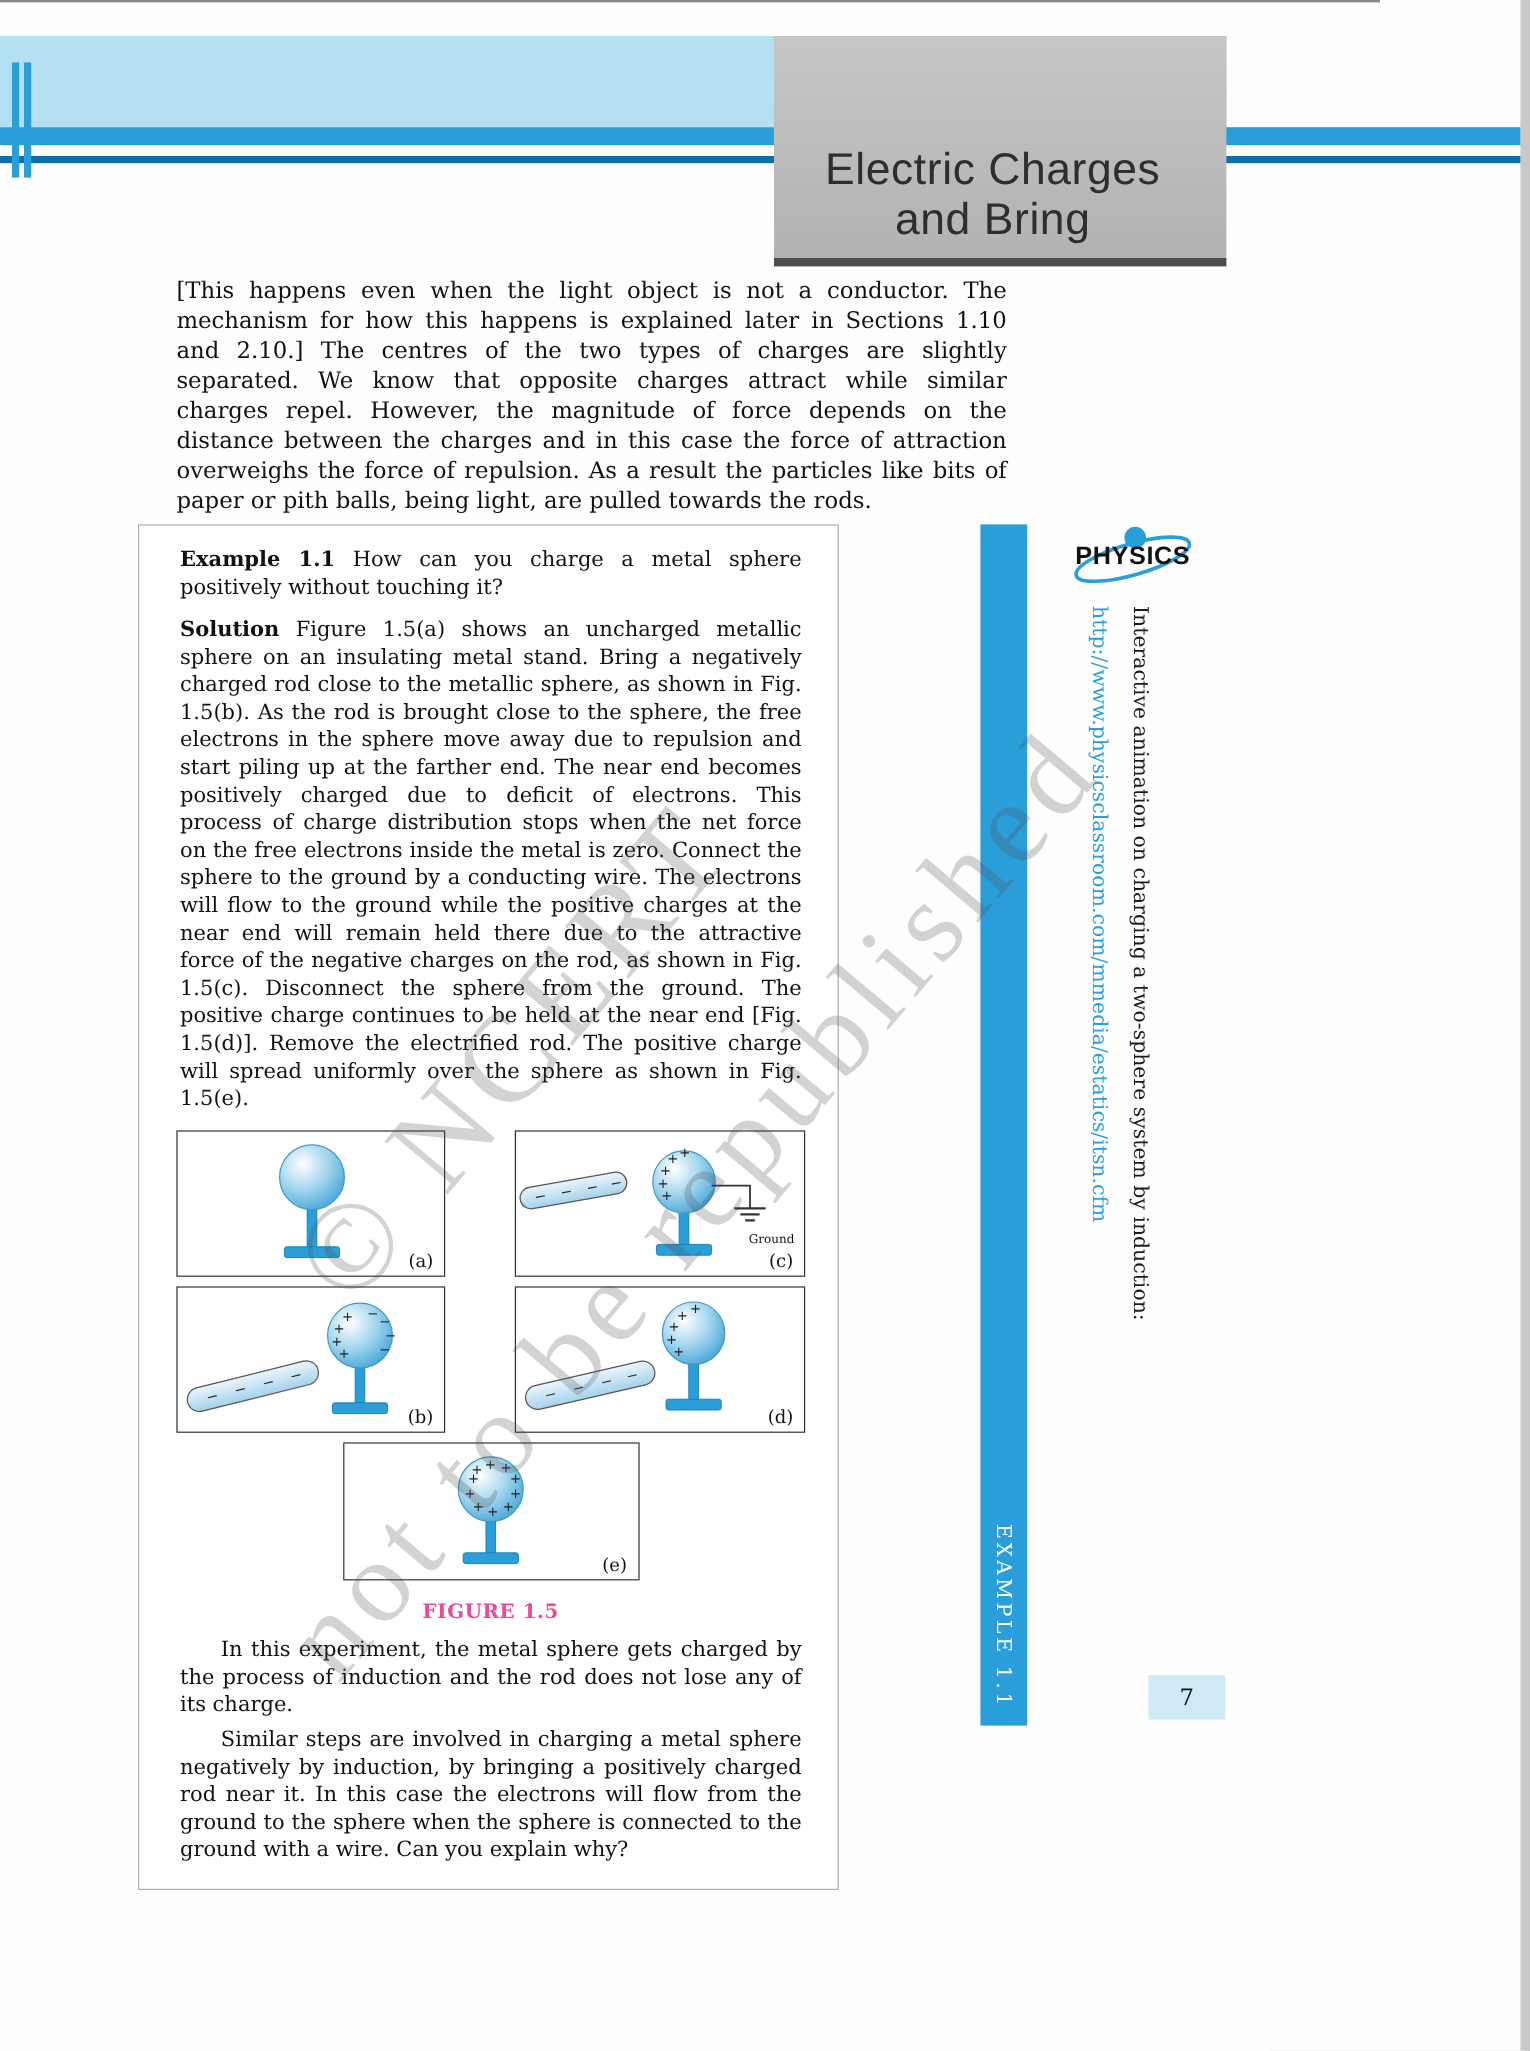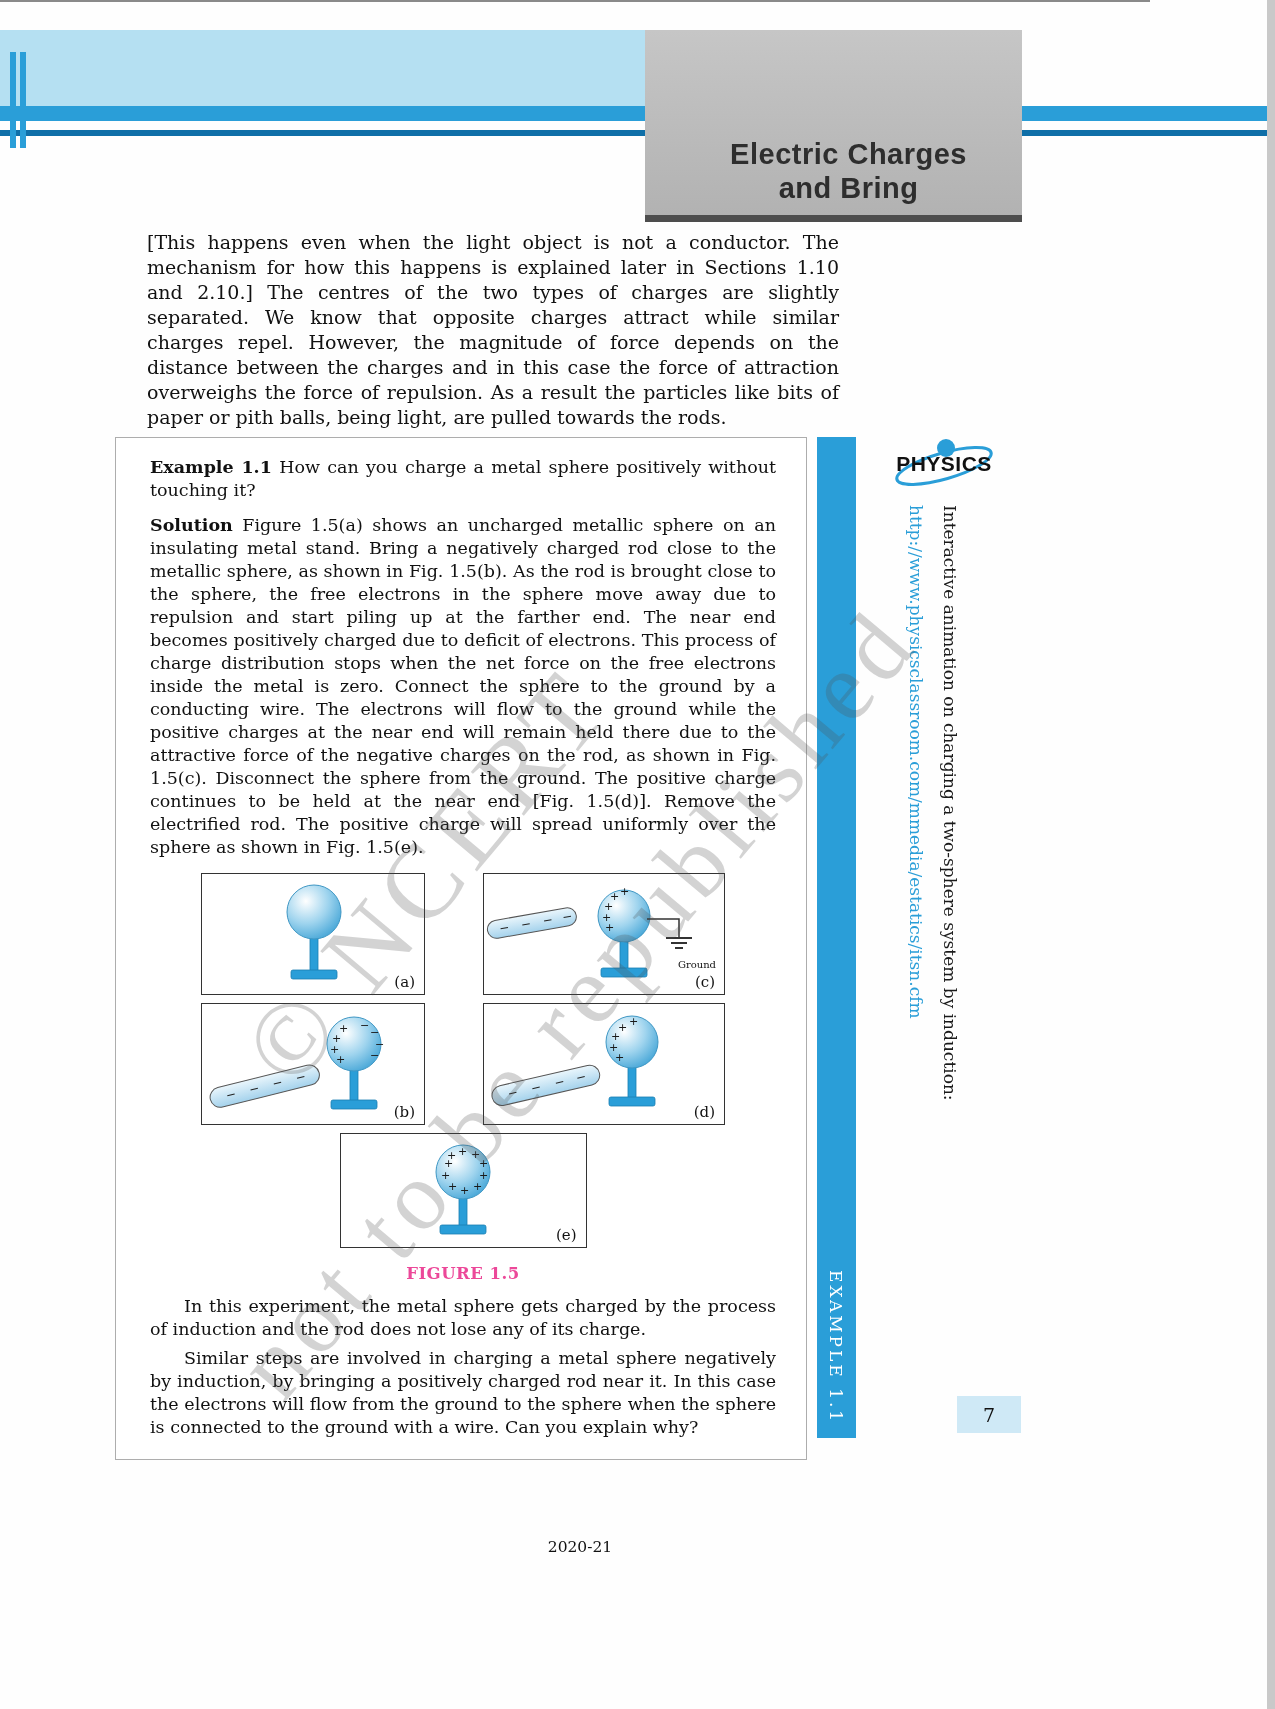--- a/index.html
+++ b/index.html
@@ -10,27 +10,27 @@
   .scan-right{position:absolute;top:0;right:0;width:8px;height:100%;background:#c9c9c9;}
   
   .band-light{position:absolute;left:0;top:30px;width:1022px;height:76px;background:#b5e0f2;}
   .stripe1{position:absolute;left:0;top:106px;width:1267px;height:15px;background:#2a9ed8;}
   .stripe2{position:absolute;left:0;top:130px;width:1267px;height:6px;background:#0f6fa8;}
   .vstripe{position:absolute;top:52px;width:6px;height:96px;background:#2a9ed8;}
   .v1{left:10px;} .v2{left:20px;}
   .chapter-box{position:absolute;left:645px;top:30px;width:377px;height:185px;
      background:linear-gradient(#c6c6c6,#b2b2b2);border-bottom:7px solid #4d4d4d;}
   .chapter-title{position:absolute;right:55px;bottom:10px;text-align:center;
-     font-family:"Liberation Sans",sans-serif;font-size:29px;line-height:1.15;
-     color:#2e2e2e;letter-spacing:0.5px;font-weight:700;}
+     font-family:"Liberation Sans",sans-serif;font-size:37px;line-height:1.15;
+     color:#2e2e2e;letter-spacing:0.5px;font-weight:400;}
   
   .intro{position:absolute;left:115px;top:230px;width:692px;font-size:19px;
      line-height:25px;text-align:justify;margin-left:32px;}
   
-  .example-box{position:absolute;left:115px;top:437px;width:692px;min-height:1001px;
+  .example-box{position:absolute;left:115px;top:437px;width:584px;min-height:1001px;
      border:1px solid #adadad;background:#fff;box-sizing:border-box;
      padding:18px 30px 14px 34px;}
   .ex-p{margin:0 0 12px 0;font-size:17.5px;line-height:23px;text-align:justify;}
   .ex-p.sol{margin-bottom:1px;}
   .ex-p.indent{text-indent:34px;margin:6px 0;}
   .ex-p b{font-weight:bold;}
   
   .figure{margin-top:14px;}
   .frow{display:flex;justify-content:center;gap:58px;margin-bottom:8px;}
   .panel{position:relative;border:1.3px solid #333;background:#fff;}
@@ -272,20 +272,19 @@
 
   <div class="sidebar-note">
     <div class="note-black">Interactive animation on charging a two-sphere system by induction:</div>
     <div class="note-url">http://www.physicsclassroom.com/mmedia/estatics/itsn.cfm</div>
   </div>
 
   <div class="pagenum-box">
     <span>7</span>
   </div>
 
-  <div class="footer">2020-21</div>
 
   <div class="watermark">
     <div class="w1">© NCERT</div>
     <div class="w2">not to be republished</div>
   </div>
 
 </div>
 
 </body></html>

